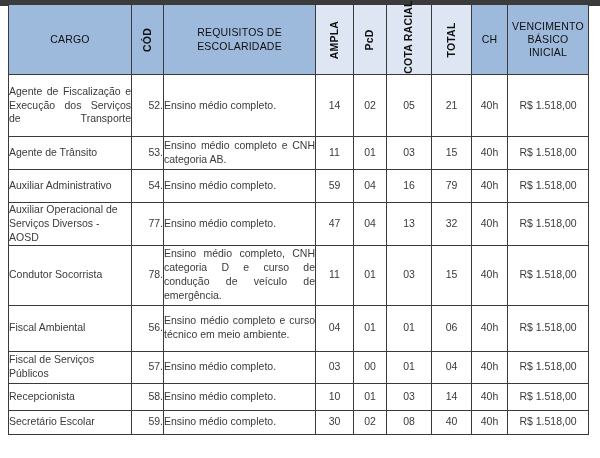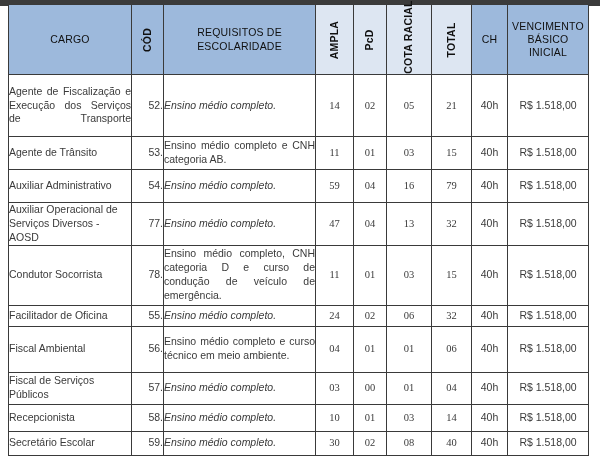--- a/index.html
+++ b/index.html
@@ -112,25 +112,23 @@
   td.cod {
     text-align: right;
   }
   td.req {
     text-align: justify;
     text-align-last: left;
     padding: 3px 6px;
   }
   td.req.short {
     text-align: left;
-    font-style: italic;
   }
   td.num {
     text-align: center;
-    font-family: Liberation Serif, serif;
   }
   td.ch {
     text-align: center;
   }
   td.venc {
     text-align: center;
   }
   
   .sep-left  { border-left-width: 2px;  border-left-color: #2e2e2e; }
   .sep-right { border-right-width: 2px; border-right-color: #2e2e2e; }
@@ -245,31 +243,20 @@
           <td class="cod">78.</td>
           <td class="req">Ensino médio completo, CNH categoria D e curso de condução de veículo de emergência.</td>
           <td class="num sep-left">11</td>
           <td class="num">01</td>
           <td class="num">03</td>
           <td class="num sep-right">15</td>
           <td class="ch">40h</td>
           <td class="venc">R$ 1.518,00</td>
         </tr>
 
-        <tr style="height:21px">
-          <td class="cargo single">Facilitador de Oficina</td>
-          <td class="cod">55.</td>
-          <td class="req short">Ensino médio completo.</td>
-          <td class="num sep-left">24</td>
-          <td class="num">02</td>
-          <td class="num">06</td>
-          <td class="num sep-right">32</td>
-          <td class="ch">40h</td>
-          <td class="venc">R$ 1.518,00</td>
-        </tr>
 
         <tr style="height:46px">
           <td class="cargo single">Fiscal Ambiental</td>
           <td class="cod">56.</td>
           <td class="req">Ensino médio completo e curso técnico em meio ambiente.</td>
           <td class="num sep-left">04</td>
           <td class="num">01</td>
           <td class="num">01</td>
           <td class="num sep-right">06</td>
           <td class="ch">40h</td>

